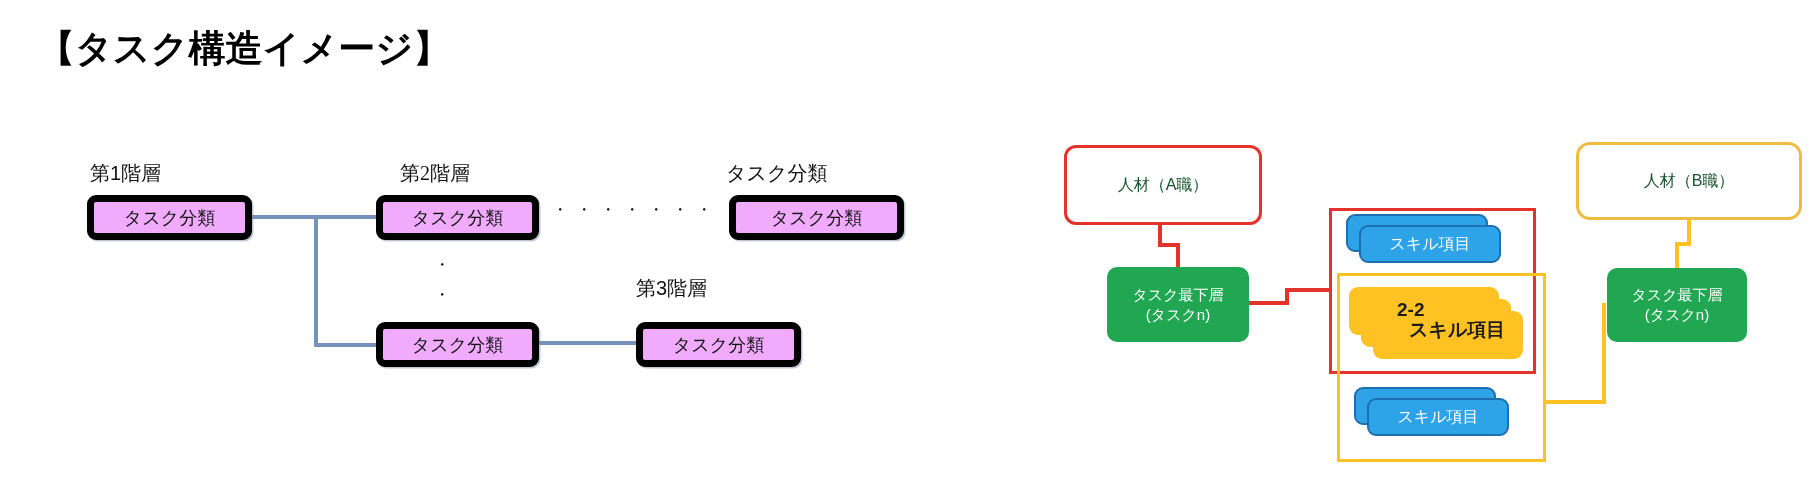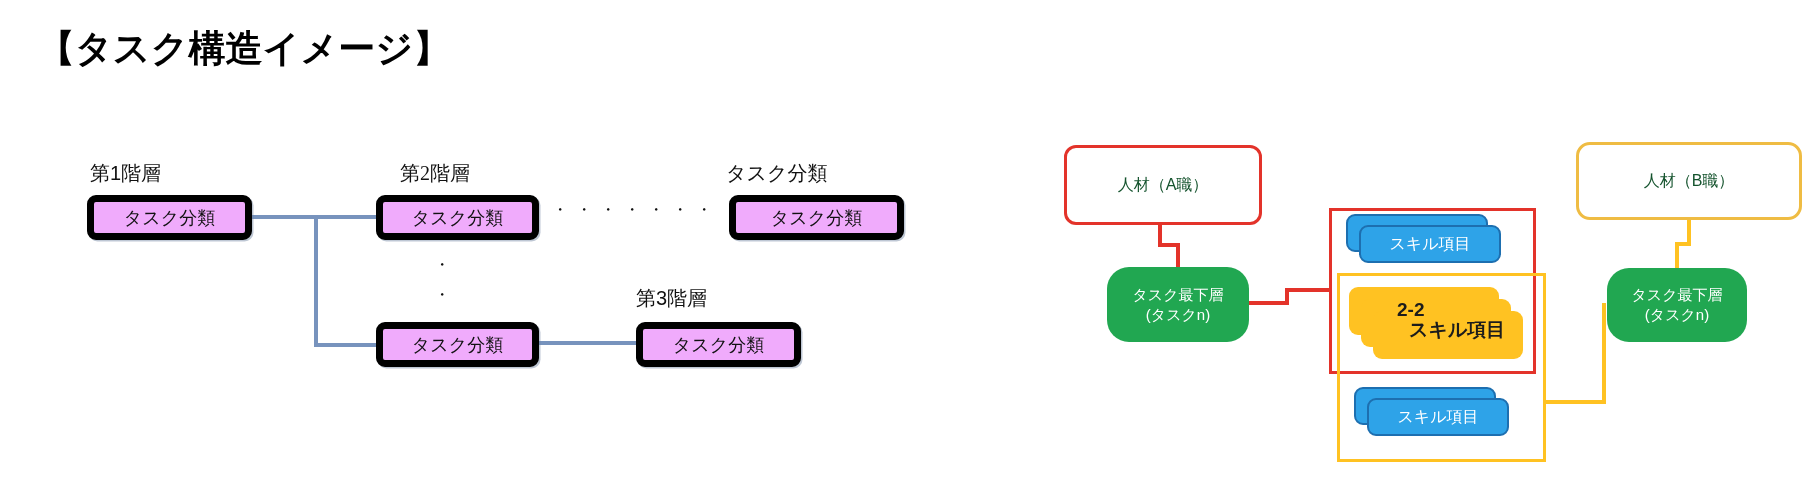--- a/index.html
+++ b/index.html
@@ -22,21 +22,21 @@
   .dots-h{font-size:16px;letter-spacing:8px;color:#111;white-space:nowrap;}
   .dot-v{font-size:16px;color:#111;}
   
   .person-box{
     box-sizing:border-box;background:#fff;display:flex;
     align-items:center;justify-content:center;font-size:16px;line-height:22px;color:#14532d;text-align:center;
   }
   .person-a{border:3px solid #E3332A;border-radius:12px;}
   .person-b{border:3px solid #EFBC43;border-radius:14px;}
   .green-box{
-    box-sizing:border-box;background:#21A751;border-radius:22px;color:#fff;
+    box-sizing:border-box;background:#21A751;border-radius:10px;color:#fff;
     display:flex;flex-direction:column;align-items:center;justify-content:center;
     font-size:15px;line-height:20px;text-align:center;
   }
   .container-frame{box-sizing:border-box;background:transparent;}
   .frame-red{border:3px solid #E3332A;}
   .frame-gold{border:3px solid #FFC222;}
   .blue-box{
     box-sizing:border-box;width:142px;height:38px;background:#2EA3E8;border:2px solid #1D6FB0;border-radius:9px;
     display:flex;align-items:center;justify-content:center;color:#fff;font-size:16px;
   }
@@ -46,21 +46,21 @@
 </head>
 <body>
 
 <div id="canvas">
 
   <div class="abs title" style="left:14px;top:24px;">【タスク構造イメージ】</div>
 
   <div class="abs lvl-label" style="left:66px;top:160px;">第1階層</div>
   <div class="abs lvl-label" style="left:376px;top:160px;font-family:Liberation Serif, serif;">第2階層</div>
   <div class="abs lvl-label" style="left:702px;top:160px;">タスク分類</div>
-  <div class="abs lvl-label" style="left:612px;top:285px;">第3階層</div>
+  <div class="abs lvl-label" style="left:612px;top:275px;">第3階層</div>
 
   <div class="abs conn-blue" style="left:228px;top:215px;width:124px;height:4px;"></div>
   <div class="abs conn-blue" style="left:290px;top:215px;width:4px;height:132px;"></div>
   <div class="abs conn-blue" style="left:290px;top:343px;width:62px;height:4px;"></div>
   <div class="abs conn-blue" style="left:515px;top:341px;width:97px;height:4px;"></div>
 
   <div class="abs lbox" style="left:63px;top:195px;width:165px;">
     <span>タスク分類</span>
   </div>
   <div class="abs lbox" style="left:352px;top:195px;width:163px;">

